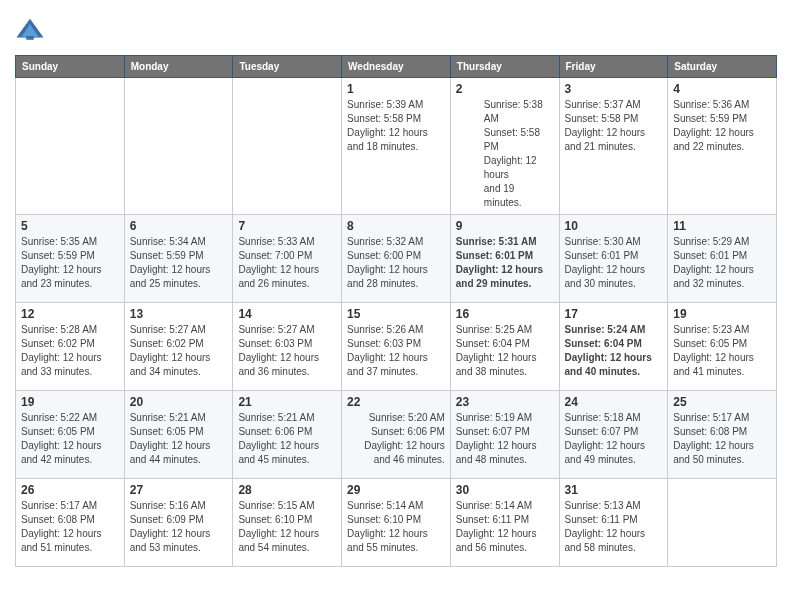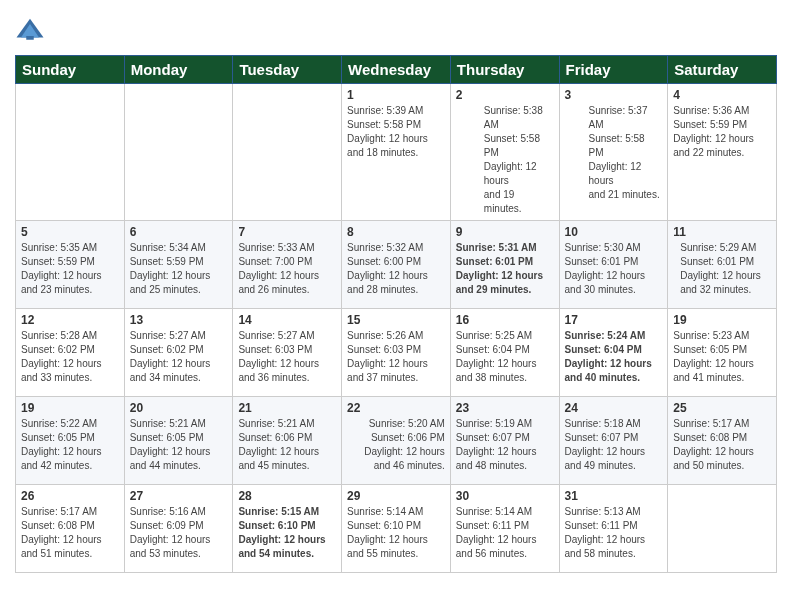--- a/index.html
+++ b/index.html
@@ -49,23 +49,23 @@
     .subtitle {
       font-size: 14px;
       color: #555;
     }
     .calendar {
       width: 100%;
       border-collapse: collapse;
       table-layout: fixed;
     }
     .calendar thead th {
-      background: #14532d;
+      background: #737373;
       color: #fff;
-      font-size: 15px;
+      font-size: 10px;
       font-weight: bold;
       text-align: left;
       padding: 5px 6px;
       border: 1px solid #2a5a90;
     }
     .calendar tbody td {
       border: 1px solid #ccc;
       vertical-align: top;
       padding: 4px 5px;
       font-size: 9px;
@@ -138,21 +138,21 @@
           </td>
           <td>
             <span class="day-number">2</span>
             <div class="day-info" style="white-space: pre-line; margin-left: 28px;">Sunrise: 5:38 AM
 Sunset: 5:58 PM
 Daylight: 12 hours
 and 19 minutes.</div>
           </td>
           <td>
             <span class="day-number">3</span>
-            <div class="day-info" style="white-space: pre-line; margin-left: 24px;">Sunrise: 5:37 AM
+            <div class="day-info" style="white-space: pre-line;">Sunrise: 5:37 AM
 Sunset: 5:58 PM
 Daylight: 12 hours
 and 21 minutes.</div>
           </td>
           <td>
             <span class="day-number">4</span>
             <div class="day-info" style="white-space: pre-line;">Sunrise: 5:36 AM
 Sunset: 5:59 PM
 Daylight: 12 hours
 and 22 minutes.</div>
@@ -196,21 +196,21 @@
           </td>
           <td>
             <span class="day-number">10</span>
             <div class="day-info" style="white-space: pre-line;">Sunrise: 5:30 AM
 Sunset: 6:01 PM
 Daylight: 12 hours
 and 30 minutes.</div>
           </td>
           <td>
             <span class="day-number">11</span>
-            <div class="day-info" style="white-space: pre-line; margin-left: 7px;">Sunrise: 5:29 AM
+            <div class="day-info" style="white-space: pre-line;">Sunrise: 5:29 AM
 Sunset: 6:01 PM
 Daylight: 12 hours
 and 32 minutes.</div>
           </td>
         </tr>
         <tr>
           <td>
             <span class="day-number">12</span>
             <div class="day-info" style="white-space: pre-line;">Sunrise: 5:28 AM
 Sunset: 6:02 PM
@@ -321,21 +321,21 @@
           </td>
           <td>
             <span class="day-number">27</span>
             <div class="day-info" style="white-space: pre-line;">Sunrise: 5:16 AM
 Sunset: 6:09 PM
 Daylight: 12 hours
 and 53 minutes.</div>
           </td>
           <td>
             <span class="day-number">28</span>
-            <div class="day-info" style="white-space: pre-line; font-weight: bold;">Sunrise: 5:15 AM
+            <div class="day-info" style="white-space: pre-line;">Sunrise: 5:15 AM
 Sunset: 6:10 PM
 Daylight: 12 hours
 and 54 minutes.</div>
           </td>
           <td>
             <span class="day-number">29</span>
             <div class="day-info" style="white-space: pre-line;">Sunrise: 5:14 AM
 Sunset: 6:10 PM
 Daylight: 12 hours
 and 55 minutes.</div>

